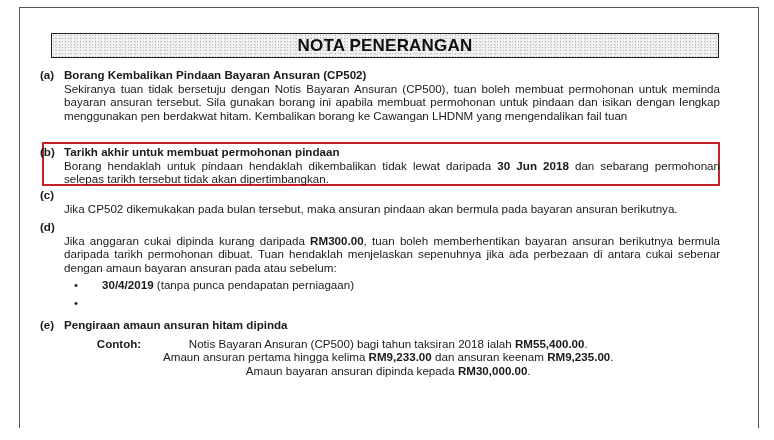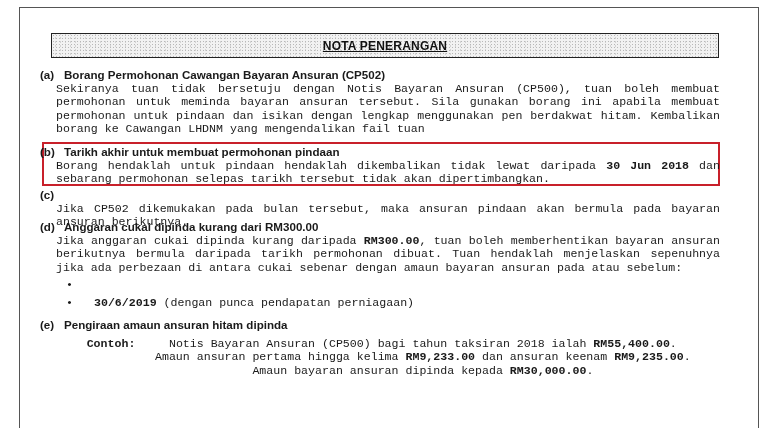--- a/index.html
+++ b/index.html
@@ -9,25 +9,25 @@
            border-left:1px solid #555; border-top:1px solid #555; border-right:1px solid #555; }
   .header-bar { position:absolute; left:51px; top:33px; width:666px; height:23px;
                 border:1px solid #222;
                 background-color:#f2f2f2;
                 background-image:
                   radial-gradient(#b8b8b8 0.6px, transparent 0.8px),
                   radial-gradient(#cfcfcf 0.6px, transparent 0.8px);
                 background-size:3px 3px, 5px 4px;
                 background-position:0 0, 1px 2px;
                 display:flex; align-items:center; justify-content:center; }
-  .header-title { font-weight:bold; font-size:12px; letter-spacing:0.2px; color:#111;text-decoration:underline; }
+  .header-title { font-weight:bold; font-size:17px; letter-spacing:0.2px; color:#111; }
   .section { position:absolute; left:40px; width:680px; font-size:11.6px; line-height:13.6px; }
   .sec-head { display:flex; font-weight:bold; }
   .sec-letter { width:24px; flex:none; }
-  .sec-body { margin-left:16px;font-family:Liberation Mono, monospace; }
+  .sec-body { margin-left:24px; }
   .sec-body p { margin:0; text-align:justify; }
   .highlight-box { position:absolute; left:42px; top:142px; width:674px; height:40px;
                    border:2px solid #c8202a; }
   b { font-weight:bold; }
   .bullets { margin:4px 0 0 0; padding:0; list-style:none; }
   .bullets li { display:flex; margin-bottom:4px; }
   .bullet-dot { width:38px; flex:none; padding-left:10px; box-sizing:border-box; }
   .example { display:flex; margin-top:5px;text-align:center; }
   .example-label { width:99px; flex:none; font-weight:bold; padding-left:11px; box-sizing:border-box; }
   .example-lines div { line-height:13.6px; }
@@ -37,21 +37,21 @@
 
 <div class="frame"></div>
 
 <div class="header-bar">
   <span class="header-title">NOTA PENERANGAN</span>
 </div>
 
 <div class="section" style="top:68px;">
   <div class="sec-head">
     <span class="sec-letter">(a)</span>
-    <span>Borang Permohonan Cawangan Bayaran Ansuran (CP502)</span>
+    <span>Borang Kembalikan Pindaan Bayaran Ansuran (CP502)</span>
   </div>
   <div class="sec-body">
       <p>Sekiranya tuan tidak bersetuju dengan Notis Bayaran Ansuran (CP500), tuan boleh membuat permohonan untuk meminda bayaran ansuran tersebut. Sila gunakan borang ini apabila membuat permohonan untuk pindaan dan isikan dengan lengkap menggunakan pen berdakwat hitam. Kembalikan borang ke Cawangan LHDNM yang mengendalikan fail tuan</p>
     </div>
 </div>
 
 <div class="highlight-box"></div>
 <div class="section" style="top:145px;">
   <div class="sec-head">
     <span class="sec-letter">(b)</span>
@@ -67,31 +67,30 @@
     <span class="sec-letter">(c)</span>
   </div>
   <div class="sec-body">
       <p>Jika CP502 dikemukakan pada bulan tersebut, maka ansuran pindaan akan bermula pada bayaran ansuran berikutnya.</p>
     </div>
 </div>
 
 <div class="section" style="top:220px;">
   <div class="sec-head">
     <span class="sec-letter">(d)</span>
-    <span>Anggaran cukai dipinda kurang dari RM300.00</span>
   </div>
   <div class="sec-body">
     <p><span>Jika anggaran cukai dipinda kurang daripada </span><b>RM300.00</b><span>, tuan boleh memberhentikan bayaran ansuran berikutnya bermula daripada tarikh permohonan dibuat. Tuan hendaklah menjelaskan sepenuhnya jika ada perbezaan di antara cukai sebenar dengan amaun bayaran ansuran pada atau sebelum:</span></p>
     <ul class="bullets">
       <li>
         <span class="bullet-dot">•</span>
+        <span><b>30/4/2019</b><span> (tanpa punca pendapatan perniagaan)</span></span>
       </li>
       <li>
         <span class="bullet-dot">•</span>
-        <span><b>30/6/2019</b><span> (dengan punca pendapatan perniagaan)</span></span>
       </li>
     </ul>
   </div>
 </div>
 
 <div class="section" style="top:318px;">
   <div class="sec-head">
     <span class="sec-letter">(e)</span>
     <span>Pengiraan amaun ansuran hitam dipinda</span>
   </div>

